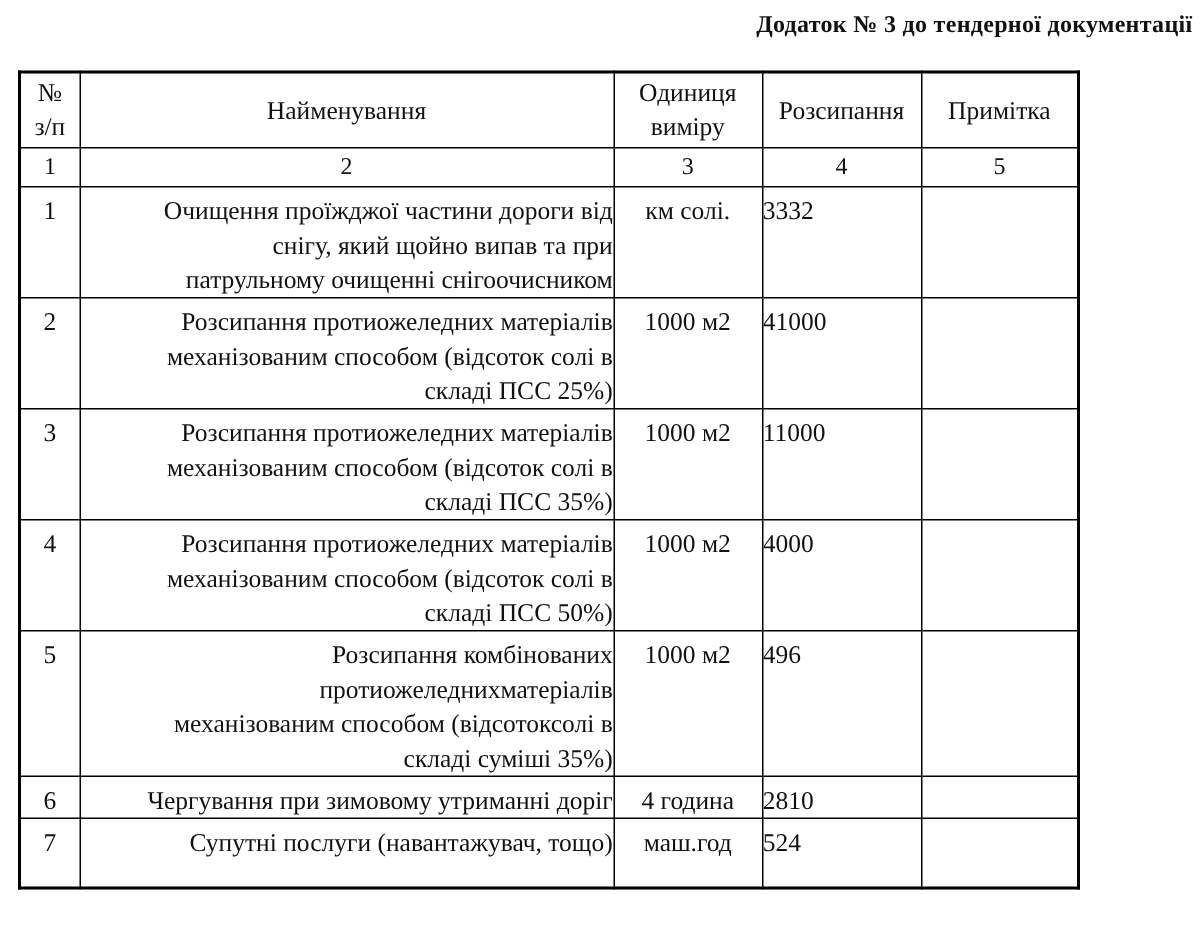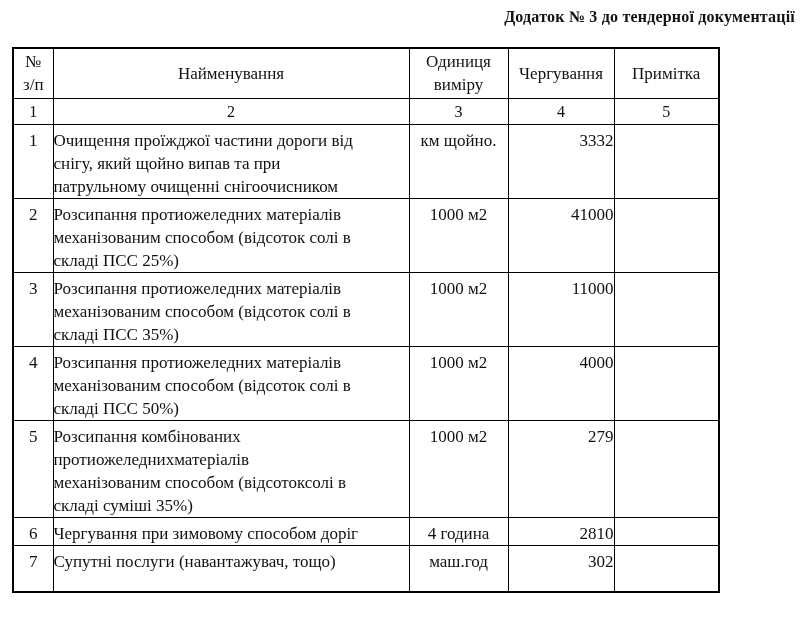--- a/index.html
+++ b/index.html
@@ -59,27 +59,27 @@
     vertical-align: middle;
     font-size: 16px;
   }
   
   tr.data-row td {
     vertical-align: top;
     padding-top: 4px;
   }
   td.c-num  { text-align: center; }
   td.c-name {
-    text-align: left;
+    text-align: right;
     padding-left: 7px;
     padding-right: 4px;
     white-space: pre-line;
   }
   td.c-unit { text-align: center; }
-  td.c-qty  { text-align: right; padding-right: 12px; }
+  td.c-qty  { padding-right: 12px; }
   td.c-note { }
   tr.h-r1 { height: 68px; }
   tr.h-r2 { height: 68px; }
   tr.h-r3 { height: 69px; }
   tr.h-r4 { height: 69px; }
   tr.h-r5 { height: 93px; }
   tr.h-r6 { height: 25px; }
   tr.h-r7 { height: 47px; }
 </style>
 </head>
@@ -98,38 +98,38 @@
       <col style="width:105px">
     </colgroup>
 
     <tbody>
         <tr class="hdr-row">
       <th>№
 з/п</th>
       <th>Найменування</th>
       <th>Одиниця
 виміру</th>
-      <th>Чергування</th>
+      <th>Розсипання</th>
       <th>Примітка</th>
     </tr>
 
     <tr class="num-row">
       <td>1</td>
       <td>2</td>
       <td>3</td>
       <td>4</td>
       <td>5</td>
     </tr>
 
     <tr class="data-row h-r1">
       <td class="c-num">1</td>
       <td class="c-name">Очищення проїжджої частини дороги від
 снігу, який щойно випав та при
 патрульному очищенні снігоочисником</td>
-      <td class="c-unit">км щойно.</td>
+      <td class="c-unit">км солі.</td>
       <td class="c-qty">3332</td>
       <td class="c-note"></td>
     </tr>
 
     <tr class="data-row h-r2">
       <td class="c-num">2</td>
       <td class="c-name">Розсипання протиожеледних матеріалів
 механізованим способом (відсоток солі в
 складі ПСС 25%)</td>
       <td class="c-unit">1000 м2</td>
@@ -157,35 +157,35 @@
       <td class="c-note"></td>
     </tr>
 
     <tr class="data-row h-r5">
       <td class="c-num">5</td>
       <td class="c-name">Розсипання комбінованих
 протиожеледнихматеріалів
 механізованим способом (відсотоксолі в
 складі суміші 35%)</td>
       <td class="c-unit">1000 м2</td>
-      <td class="c-qty">279</td>
+      <td class="c-qty">496</td>
       <td class="c-note"></td>
     </tr>
 
     <tr class="data-row h-r6">
       <td class="c-num">6</td>
-      <td class="c-name">Чергування при зимовому способом доріг</td>
+      <td class="c-name">Чергування при зимовому утриманні доріг</td>
       <td class="c-unit">4 година</td>
       <td class="c-qty">2810</td>
       <td class="c-note"></td>
     </tr>
 
     <tr class="data-row h-r7">
       <td class="c-num">7</td>
       <td class="c-name">Супутні послуги (навантажувач, тощо)</td>
       <td class="c-unit">маш.год</td>
-      <td class="c-qty">302</td>
+      <td class="c-qty">524</td>
       <td class="c-note"></td>
     </tr>
   </tbody>
     </table>
 
 </div>
 
 </body></html>

